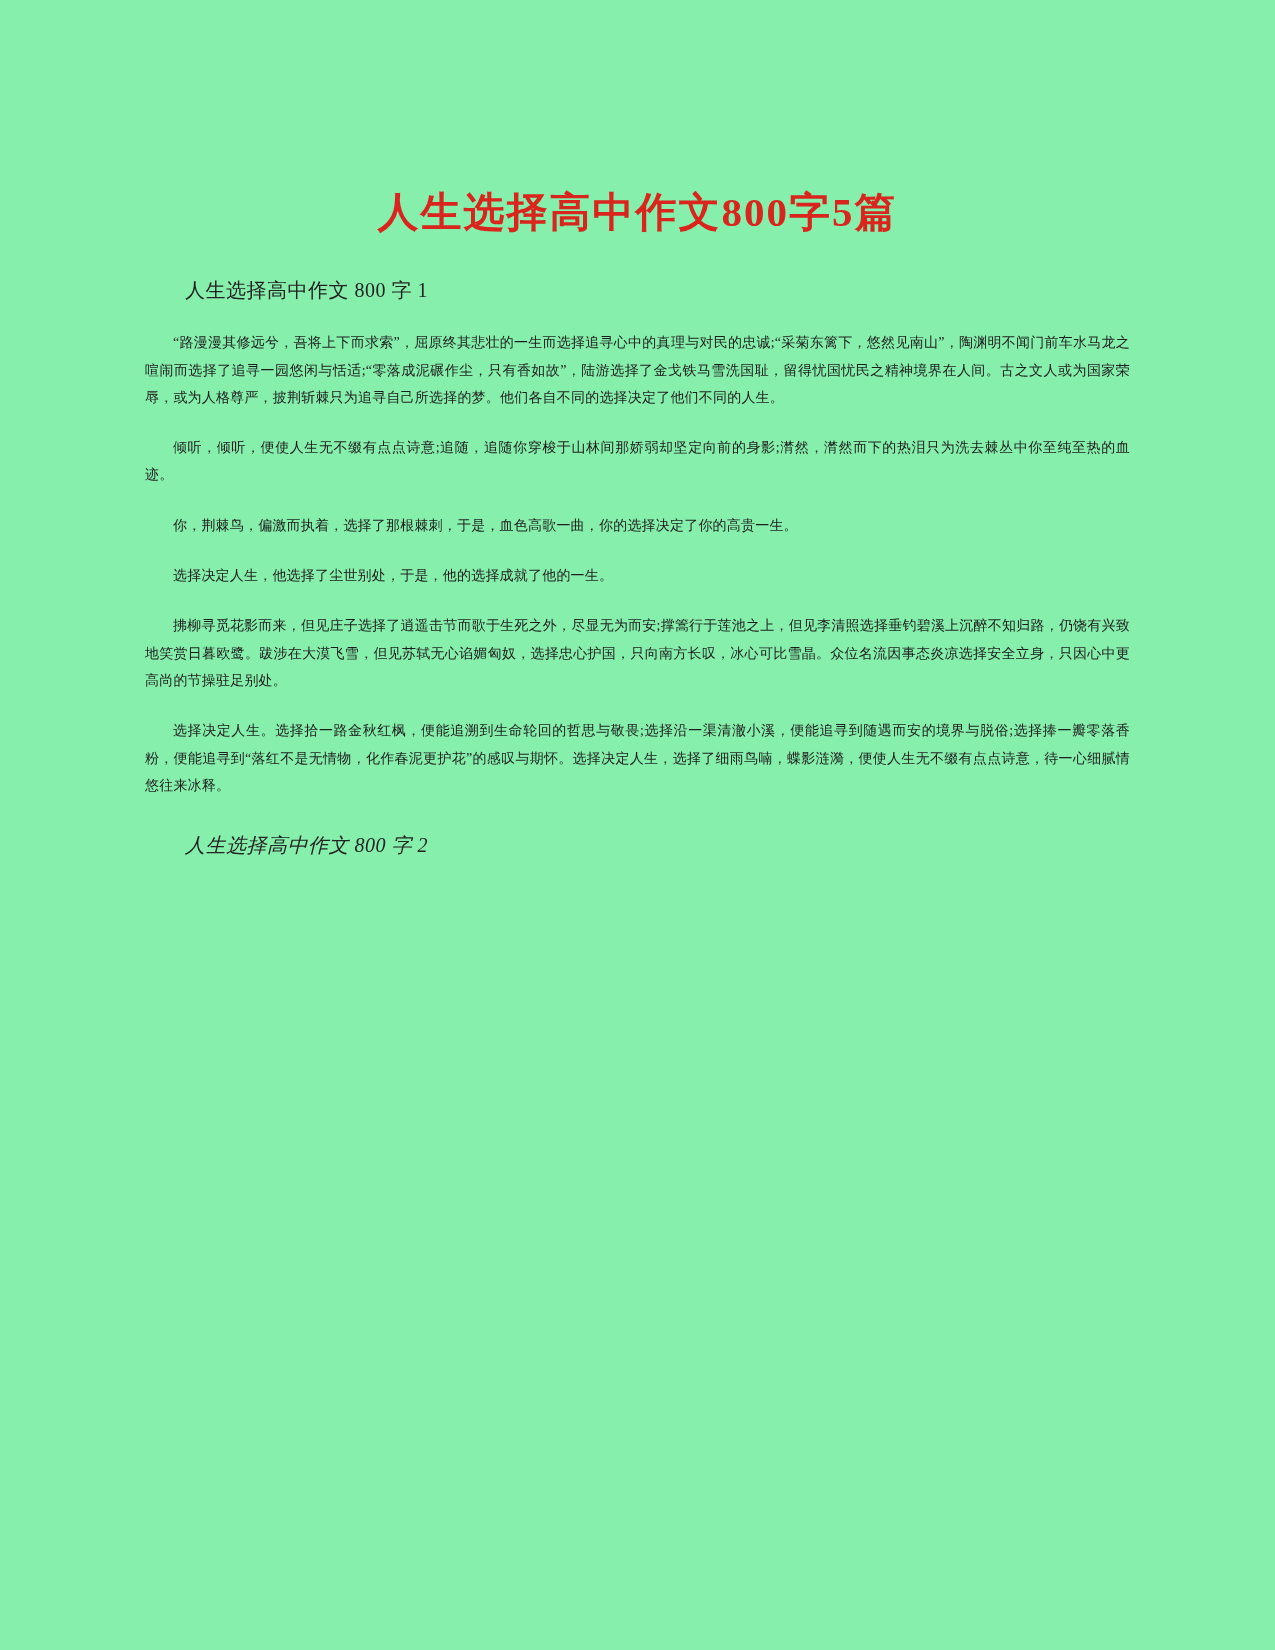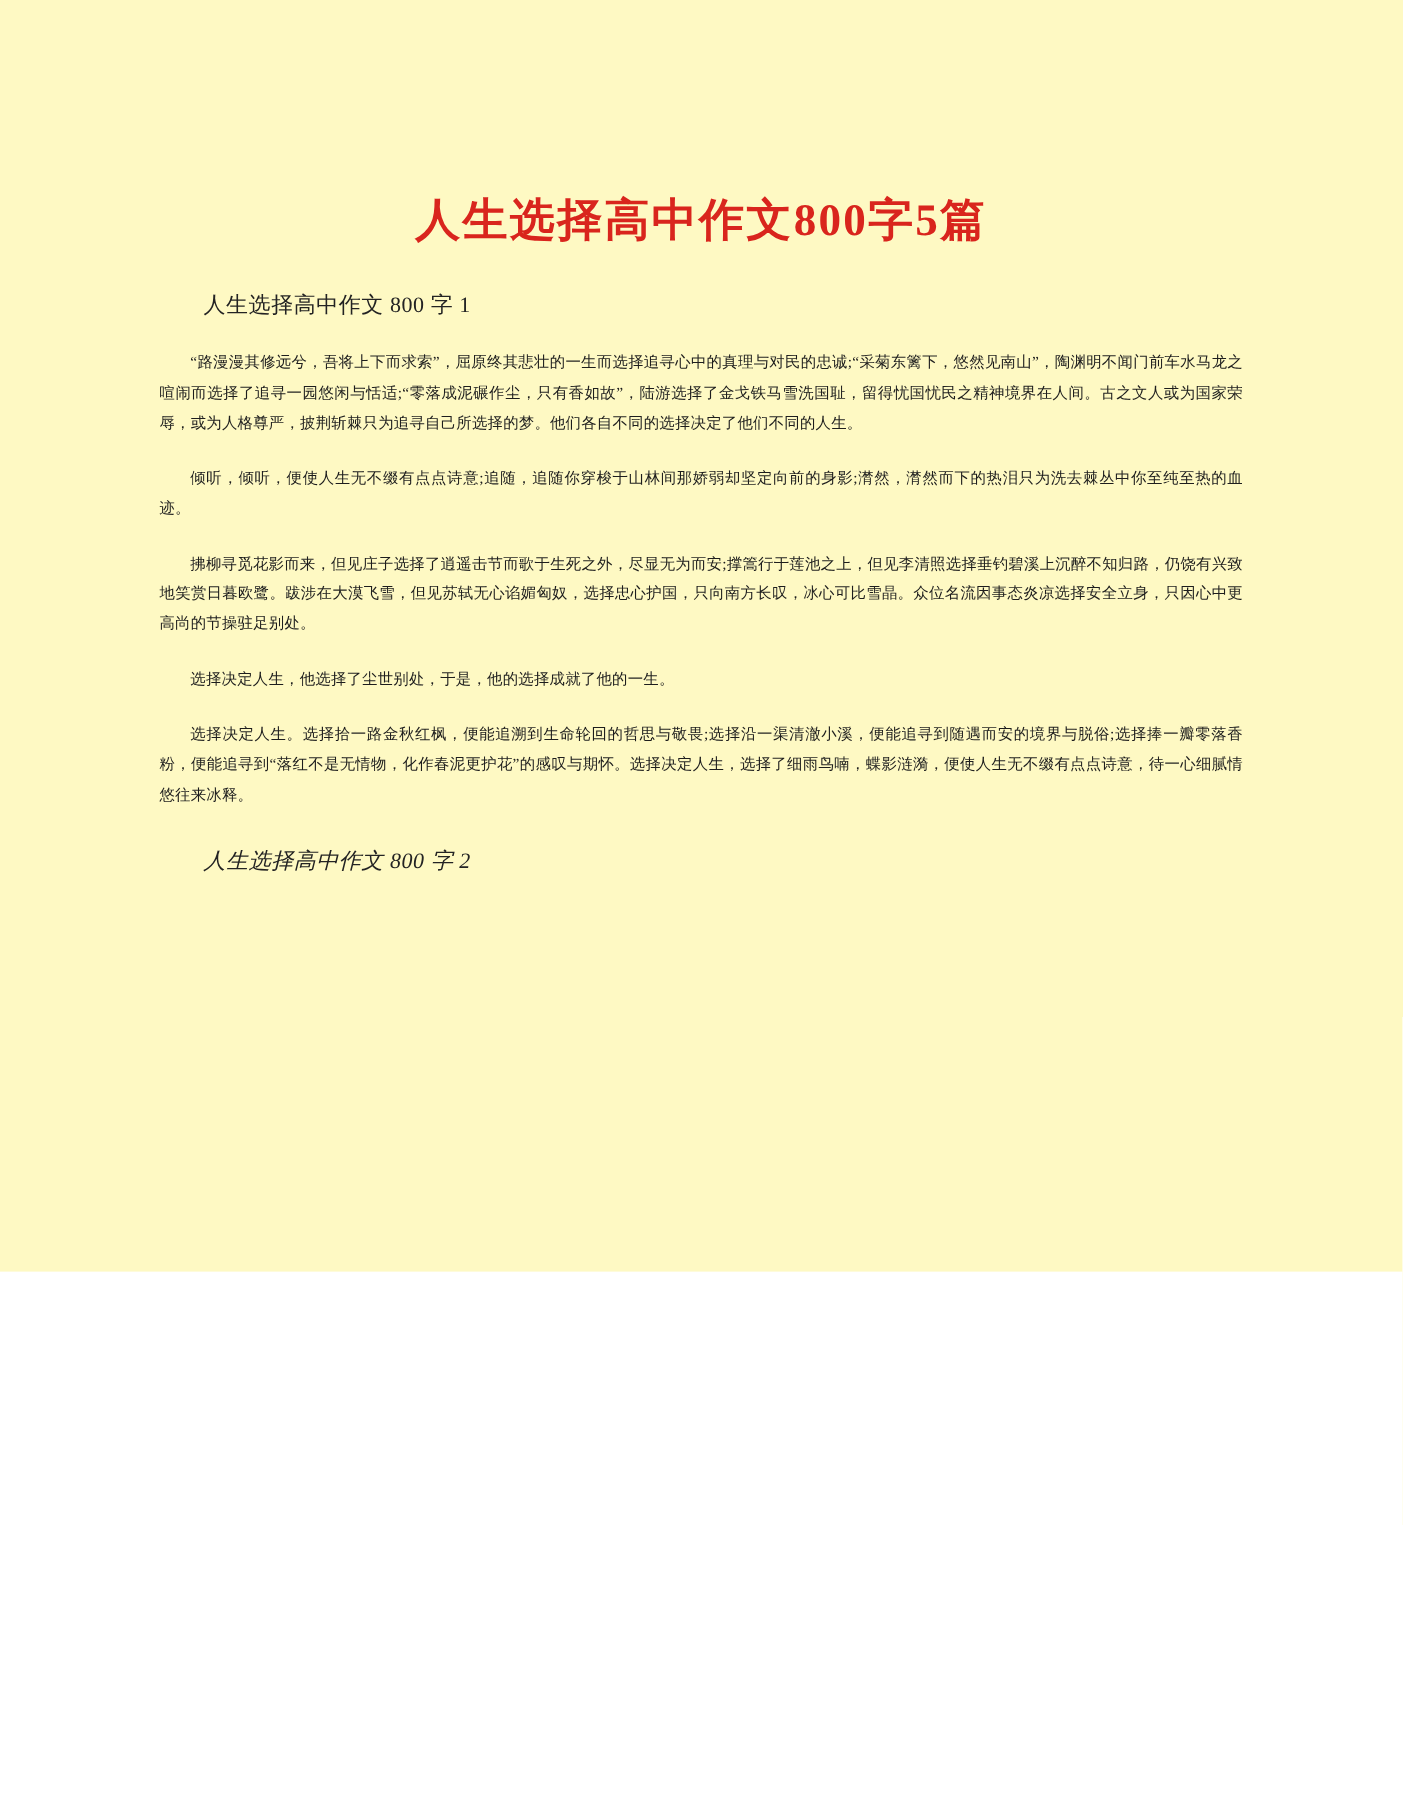--- a/index.html
+++ b/index.html
@@ -10,24 +10,24 @@
   body {
     width: 1275px;
     height: 1650px;
     font-family: "Liberation Serif", "DejaVu Serif", serif;
     color: #1a1a1a;
     -webkit-font-smoothing: antialiased;
   }
   .page {
     position: relative;
     width: 1275px;
-    height: 1156px;
+    height: 1650px;
     box-sizing: border-box;
-    padding: 0 145px;
-    background: #fef9c3;
+    padding: 12px 145px;
+    background: #86efac;
   }
   .doc-title {
     margin: 0;
     padding-top: 175px;
     text-align: center;
     color: #d9251d;
     font-weight: bold;
     font-size: 41px;
     letter-spacing: 2px;
     line-height: 1.25;
@@ -67,19 +67,20 @@
 <body>
 
 <div class="page">
 
   <h1 class="doc-title">人生选择高中作文800字5篇</h1>
 
   <p class="section-heading">人生选择高中作文 800 字 1</p>
 
   <p class="para">“路漫漫其修远兮，吾将上下而求索”，屈原终其悲壮的一生而选择追寻心中的真理与对民的忠诚;“采菊东篱下，悠然见南山”，陶渊明不闻门前车水马龙之喧闹而选择了追寻一园悠闲与恬适;“零落成泥碾作尘，只有香如故”，陆游选择了金戈铁马雪洗国耻，留得忧国忧民之精神境界在人间。古之文人或为国家荣辱，或为人格尊严，披荆斩棘只为追寻自己所选择的梦。他们各自不同的选择决定了他们不同的人生。</p>
   <p class="para">倾听，倾听，便使人生无不缀有点点诗意;追随，追随你穿梭于山林间那娇弱却坚定向前的身影;潸然，潸然而下的热泪只为洗去棘丛中你至纯至热的血迹。</p>
+  <p class="para">你，荆棘鸟，偏激而执着，选择了那根棘刺，于是，血色高歌一曲，你的选择决定了你的高贵一生。</p>
+  <p class="para">选择决定人生，他选择了尘世别处，于是，他的选择成就了他的一生。</p>
   <p class="para">拂柳寻觅花影而来，但见庄子选择了逍遥击节而歌于生死之外，尽显无为而安;撑篙行于莲池之上，但见李清照选择垂钓碧溪上沉醉不知归路，仍饶有兴致地笑赏日暮欧鹭。跋涉在大漠飞雪，但见苏轼无心谄媚匈奴，选择忠心护国，只向南方长叹，冰心可比雪晶。众位名流因事态炎凉选择安全立身，只因心中更高尚的节操驻足别处。</p>
-  <p class="para">选择决定人生，他选择了尘世别处，于是，他的选择成就了他的一生。</p>
   <p class="para">选择决定人生。选择拾一路金秋红枫，便能追溯到生命轮回的哲思与敬畏;选择沿一渠清澈小溪，便能追寻到随遇而安的境界与脱俗;选择捧一瓣零落香粉，便能追寻到“落红不是无情物，化作春泥更护花”的感叹与期怀。选择决定人生，选择了细雨鸟喃，蝶影涟漪，便使人生无不缀有点点诗意，待一心细腻情悠往来冰释。</p>
 
   <p class="section-heading heading-tail">人生选择高中作文 800 字 2</p>
 
 </div>
 
 </body></html>

